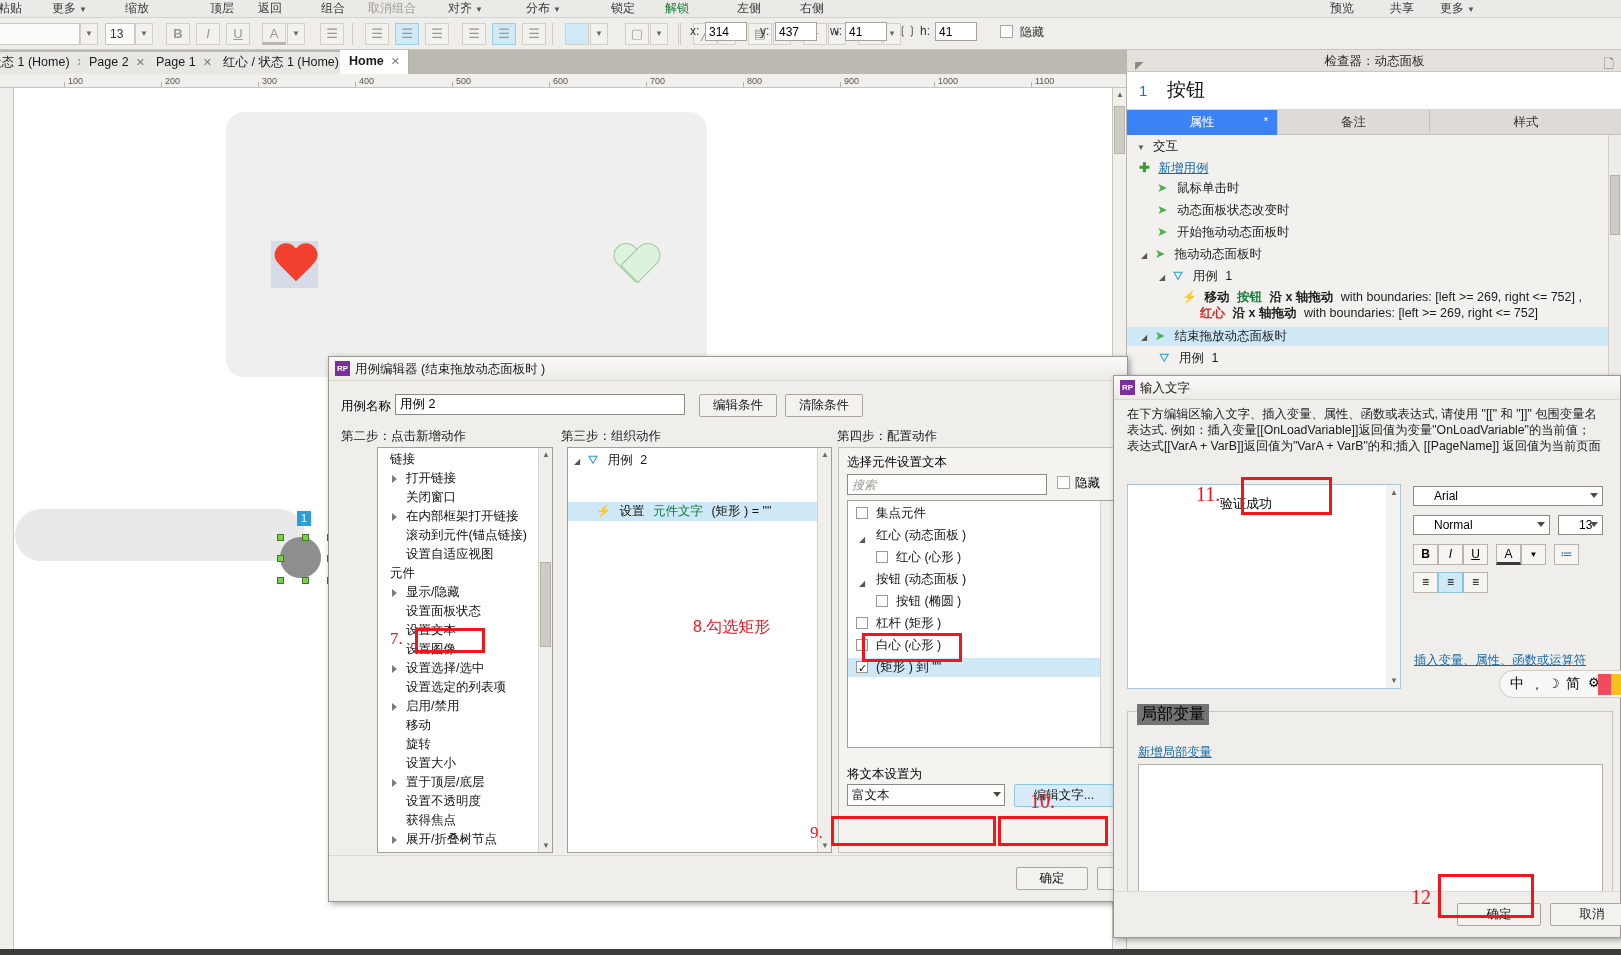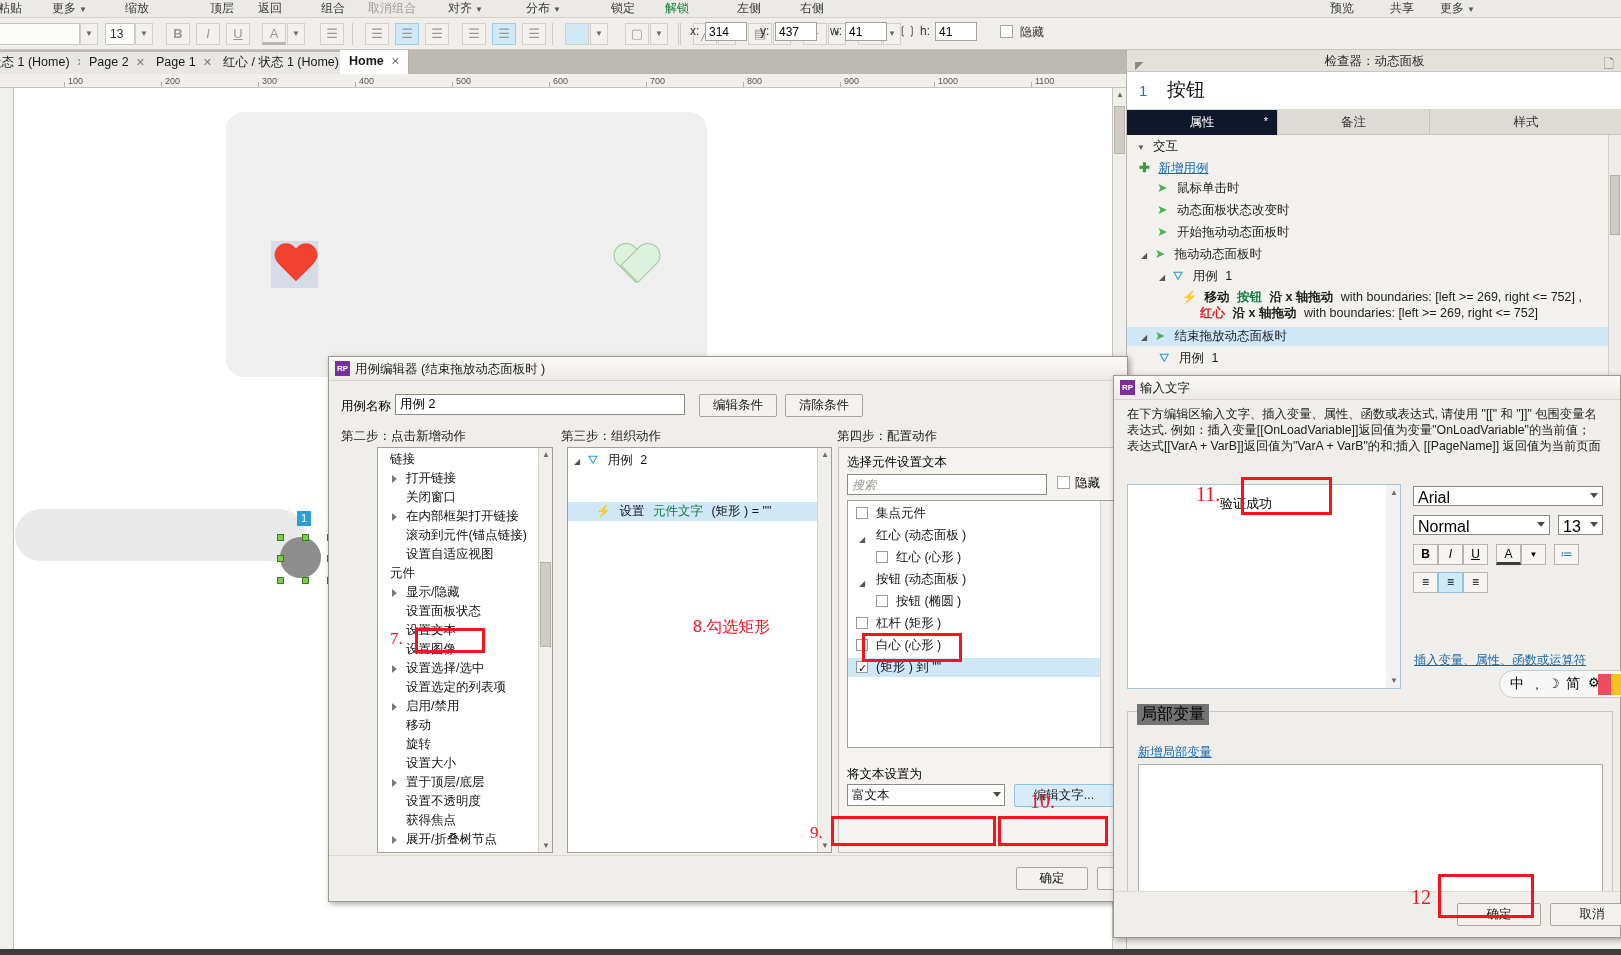--- a/index.html
+++ b/index.html
@@ -154,21 +154,21 @@
     position:absolute; left:0; top:22px; width:495px; height:38px;
     background:#ffffff; border-bottom:1px solid #d9d6d0;
   }
   #insp-num{ position:absolute; left:12px; top:10px; font-size:15px; color:#1475b5; }
   #insp-name{ position:absolute; left:40px; top:5px; font-size:19px; color:#111; }
   .insp-tab{
     position:absolute; top:60px; height:25px; line-height:25px;
     text-align:center; font-size:12.5px; color:#333;
     background:#dedbd6; border-right:1px solid #c6c3bd; border-bottom:1px solid #c6c3bd;
   }
-  .insp-tab.active{ background:#0f172a; color:#fff; border-bottom:none; }
+  .insp-tab.active{ background:#3b82f6; color:#fff; border-bottom:none; }
   .insp-tab .star{ position:absolute; right:9px; top:-1px; font-size:11px; }
   #insp-body{
     position:absolute; left:0; top:85px; width:495px; height:270px;
     background:#f3f1ee; overflow:hidden;
   }
   .tree-row{
     position:absolute; left:0; height:19px; line-height:19px;
     font-size:12.5px; color:#1c1c1c; white-space:nowrap;
   }
   .tree-row.sel{ background:#cfe8f8; width:495px; }
@@ -276,21 +276,21 @@
   #it-editor{
     position:absolute; left:13px; top:108px; width:274px; height:205px;
     background:#fff; border:1px solid #a9c6d9;
   }
   #it-edit-scroll{
     position:absolute; right:0; top:0; width:14px; height:203px; background:#f4f2ef;
   }
   #it-editor-text{ position:absolute; left:92px; top:10px; font-size:13px; }
   .fmt-combo{
     position:absolute; background:#fff; border:1px solid #8d8a84; height:20px;
-    font-size:16px; padding:2px 4px;
+    font-size:12px; padding:2px 20px;
   }
   .fmt-btn{
     position:absolute; width:25px; height:21px; background:#f7f5f2;
     border:1px solid #b8b5af; text-align:center; line-height:19px; font-size:12px;
   }
   .fmt-btn.on{ background:#cfe9f7; border-color:#8fc4e2; }
   #it-link{
     position:absolute; left:300px; top:276px; font-size:12.3px; color:#1869a8;
     text-decoration:underline;
   }

